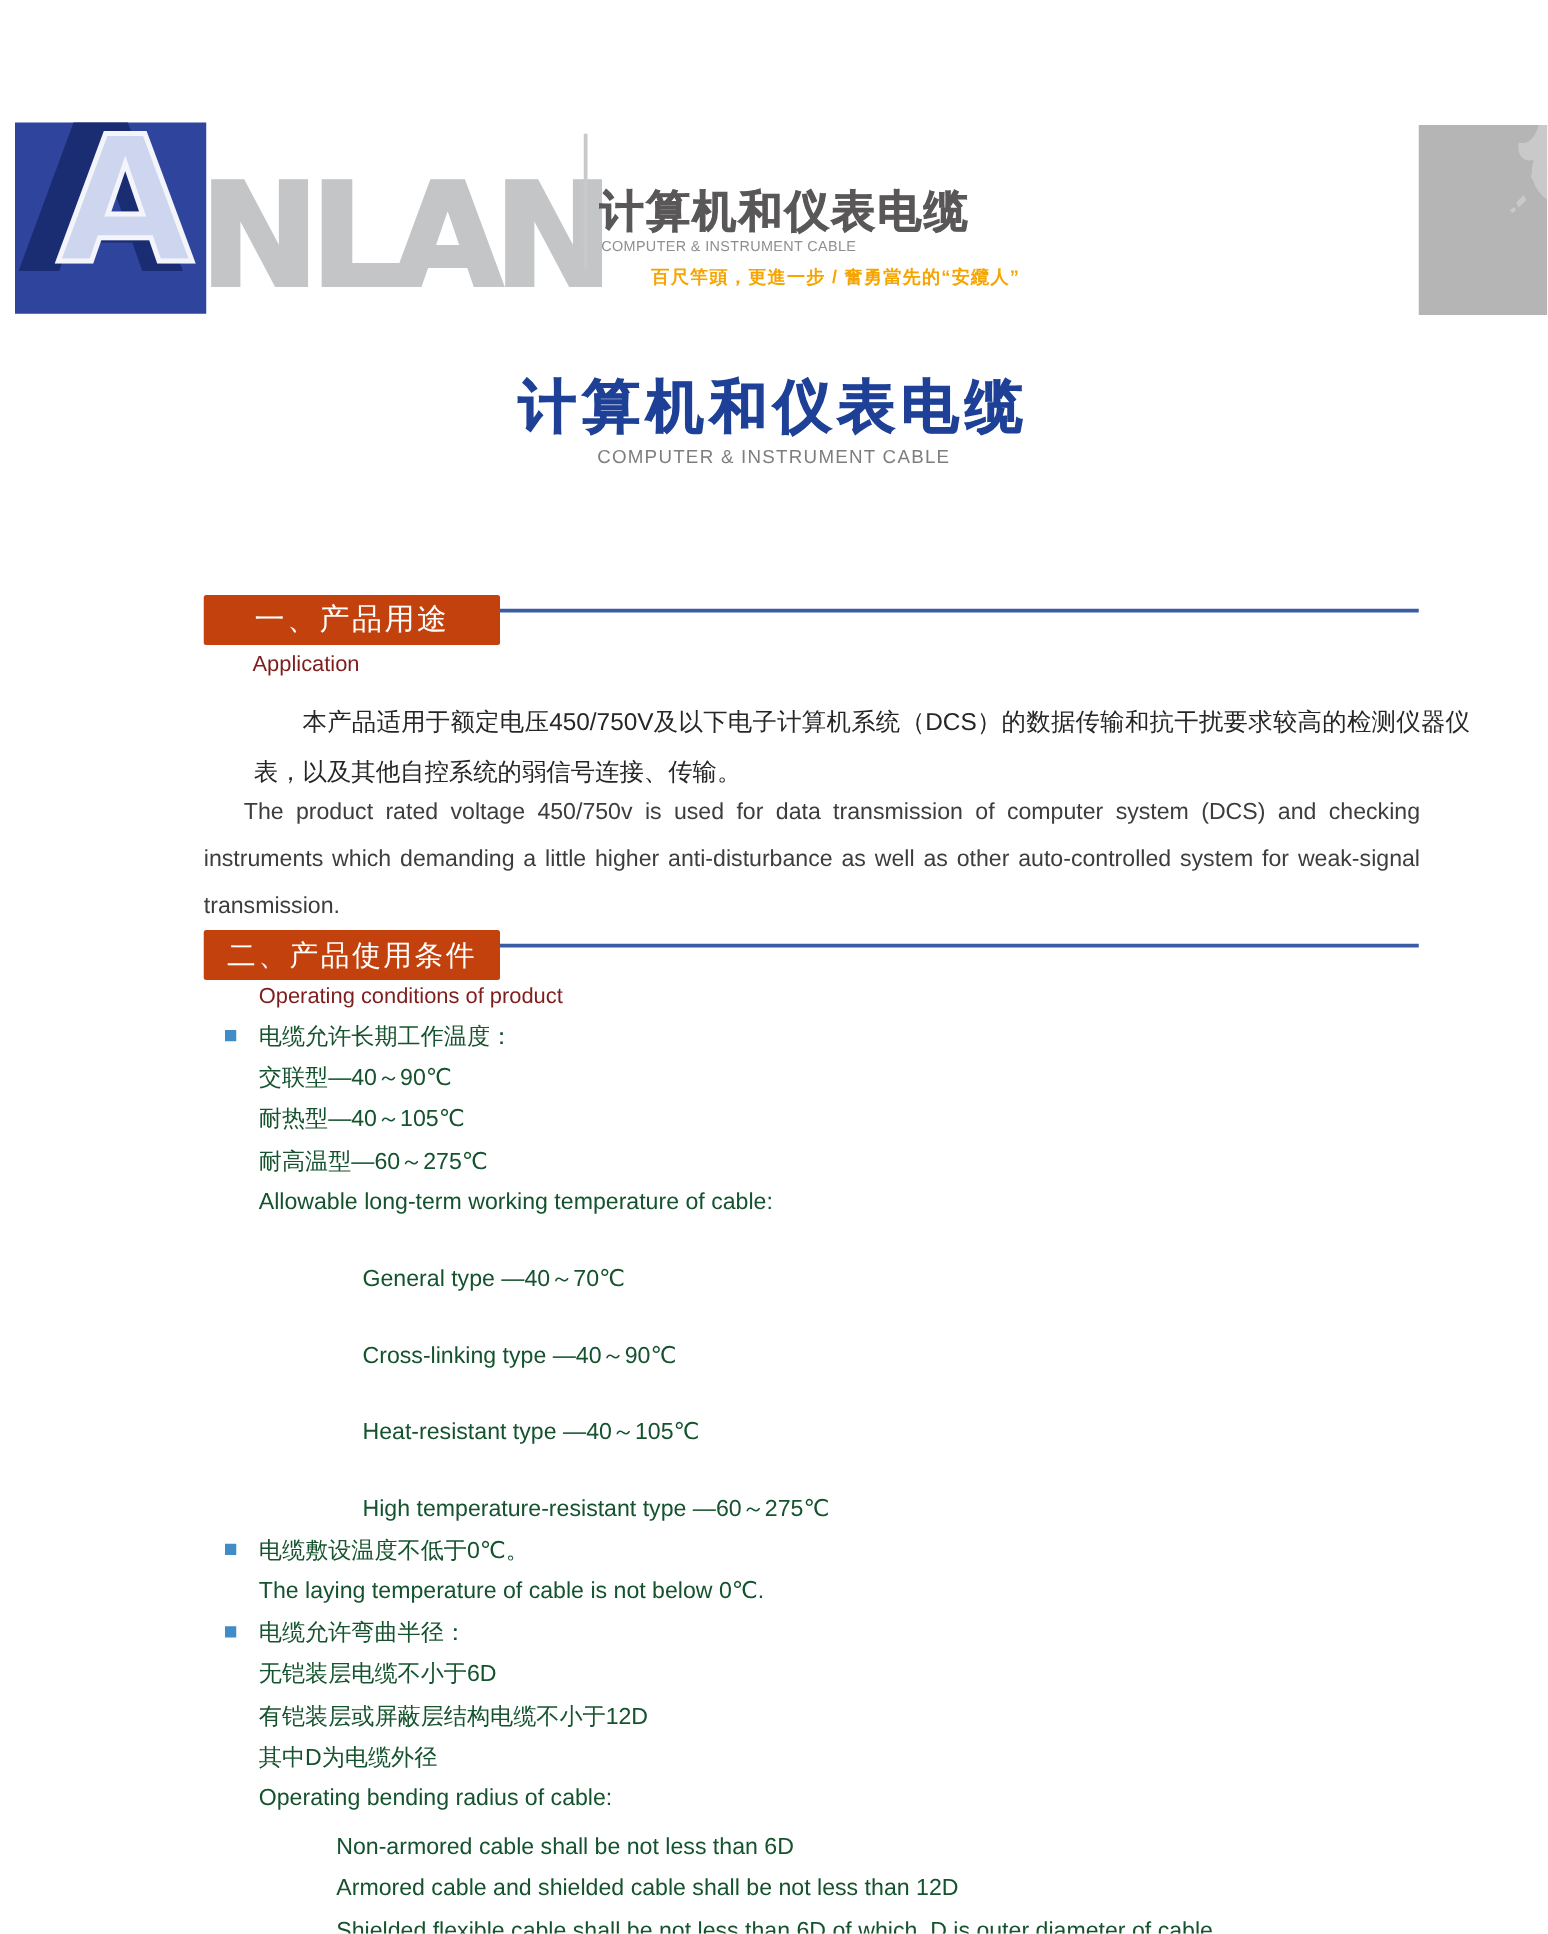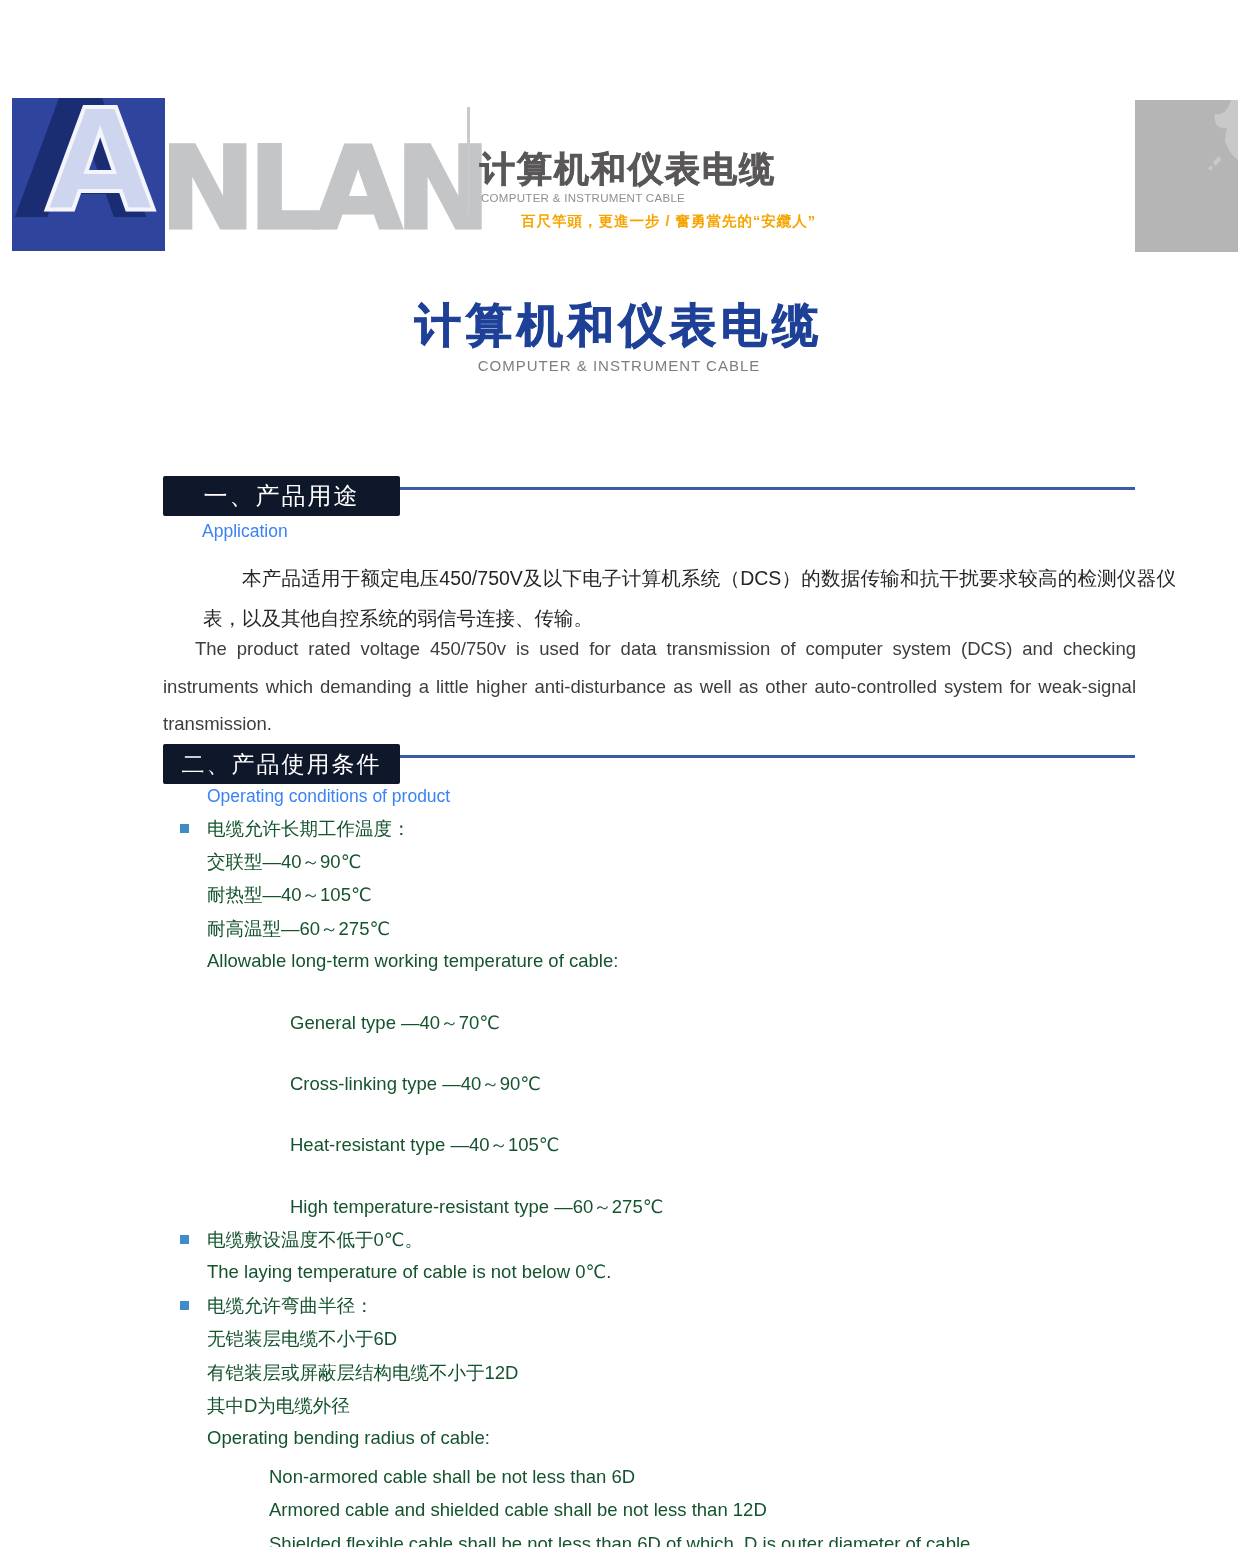--- a/index.html
+++ b/index.html
@@ -19,28 +19,28 @@
   .brand-title-en { position:absolute; left:481px; top:192px; font-size:11.5px; color:#8f8f90; letter-spacing:0.3px; }
   .brand-tagline { position:absolute; left:489px; top:212px; font-size:14.5px; font-weight:700; color:#f6a400; letter-spacing:1px;margin-left:32px; }
   .photo-box { position:absolute; left:1135px; top:100px; width:103px; height:152px; background:#b5b5b6; overflow:hidden; }
 
   
   .page-title-cn { position:absolute; left:0; top:295px; width:1238px; text-align:center; font-size:46px; font-weight:700;
                    color:#1e4197; letter-spacing:5px; -webkit-text-stroke:1px #1e4197; }
   .page-title-en { position:absolute; left:0; top:357px; width:1238px; text-align:center; font-size:15px; color:#7e7e7e; letter-spacing:1px; }
 
   
-  .sec-box { position:absolute; left:163px; width:237px; height:40px; background:#0f172a; border-radius:2px;
+  .sec-box { position:absolute; left:163px; width:237px; height:40px; background:#c2410c; border-radius:2px;
              color:#ffffff; text-align:center; line-height:40px; letter-spacing:2px; font-weight:500; }
   .sec-box.s1 { top:476px; font-size:24px; }
   .sec-box.s2 { top:744px; font-size:23px; }
   .sec-rule { position:absolute; left:400px; width:735px; height:3px; background:#3a5ba6; }
   .sec-rule.r1 { top:487px; }
   .sec-rule.r2 { top:755px; }
-  .sec-sub { position:absolute; font-size:17.5px; color:#3b82f6; }
+  .sec-sub { position:absolute; font-size:17.5px; color:#7f1d1d; }
   .sec-sub.s1 { left:202px; top:521px; }
   .sec-sub.s2 { left:207px; top:786px; }
 
   
   .para { position:absolute; left:163px; width:973px; text-align:justify; }
   .para-cn { top:558px; font-size:19.5px; line-height:40px; color:#262626; text-indent:2em;margin-left:40px; }
   .para-en { top:630px; font-size:18.5px; line-height:37.5px; color:#3d3d3d; text-indent:32px; }
 
   
   .cond-list { position:absolute; left:163px; top:812px; width:973px; }

